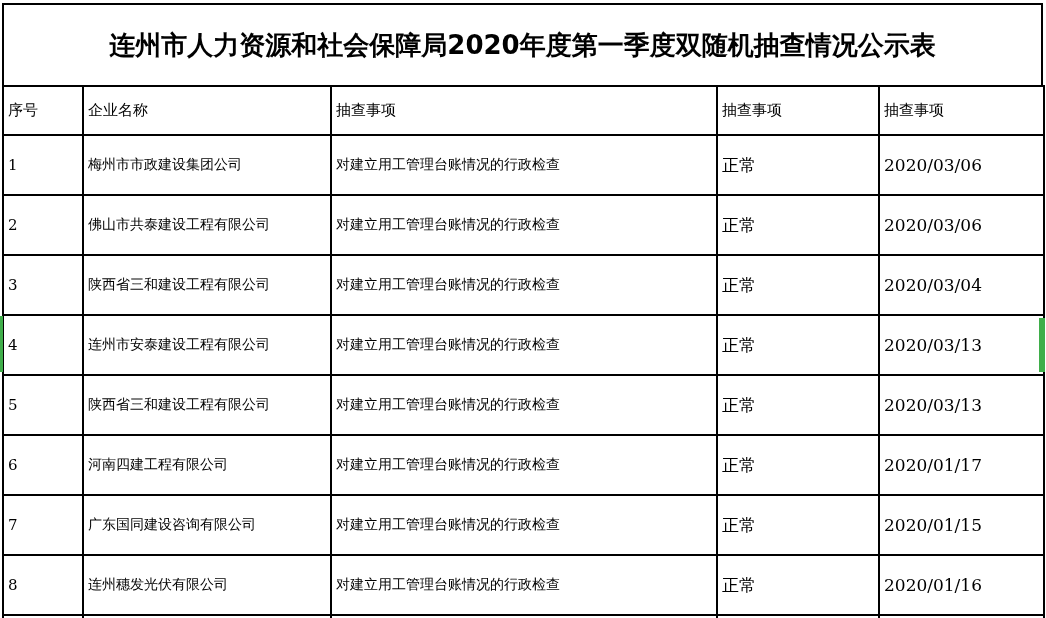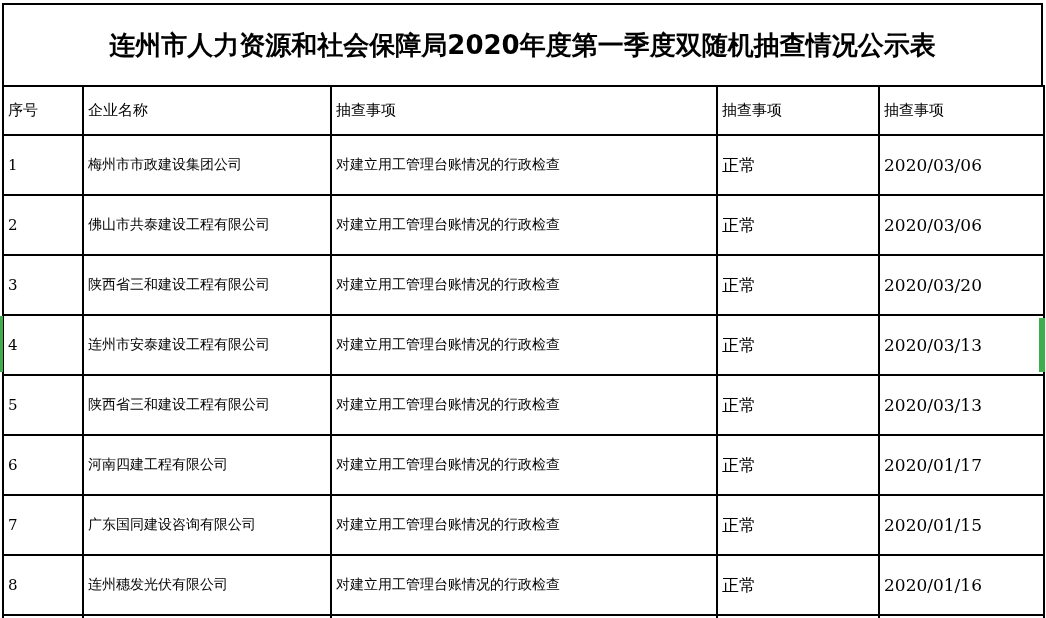--- a/index.html
+++ b/index.html
@@ -76,21 +76,21 @@
         <td class="company-cell">佛山市共泰建设工程有限公司</td>
         <td class="item-cell">对建立用工管理台账情况的行政检查</td>
         <td class="result-cell">正常</td>
         <td class="date-cell">2020/03/06</td>
       </tr>
       <tr>
         <td class="seq-cell">3</td>
         <td class="company-cell">陕西省三和建设工程有限公司</td>
         <td class="item-cell">对建立用工管理台账情况的行政检查</td>
         <td class="result-cell">正常</td>
-        <td class="date-cell">2020/03/20</td>
+        <td class="date-cell">2020/03/04</td>
       </tr>
       <tr>
         <td class="seq-cell">4</td>
         <td class="company-cell">连州市安泰建设工程有限公司</td>
         <td class="item-cell">对建立用工管理台账情况的行政检查</td>
         <td class="result-cell">正常</td>
         <td class="date-cell">2020/03/13</td>
       </tr>
       <tr>
         <td class="seq-cell">5</td>

